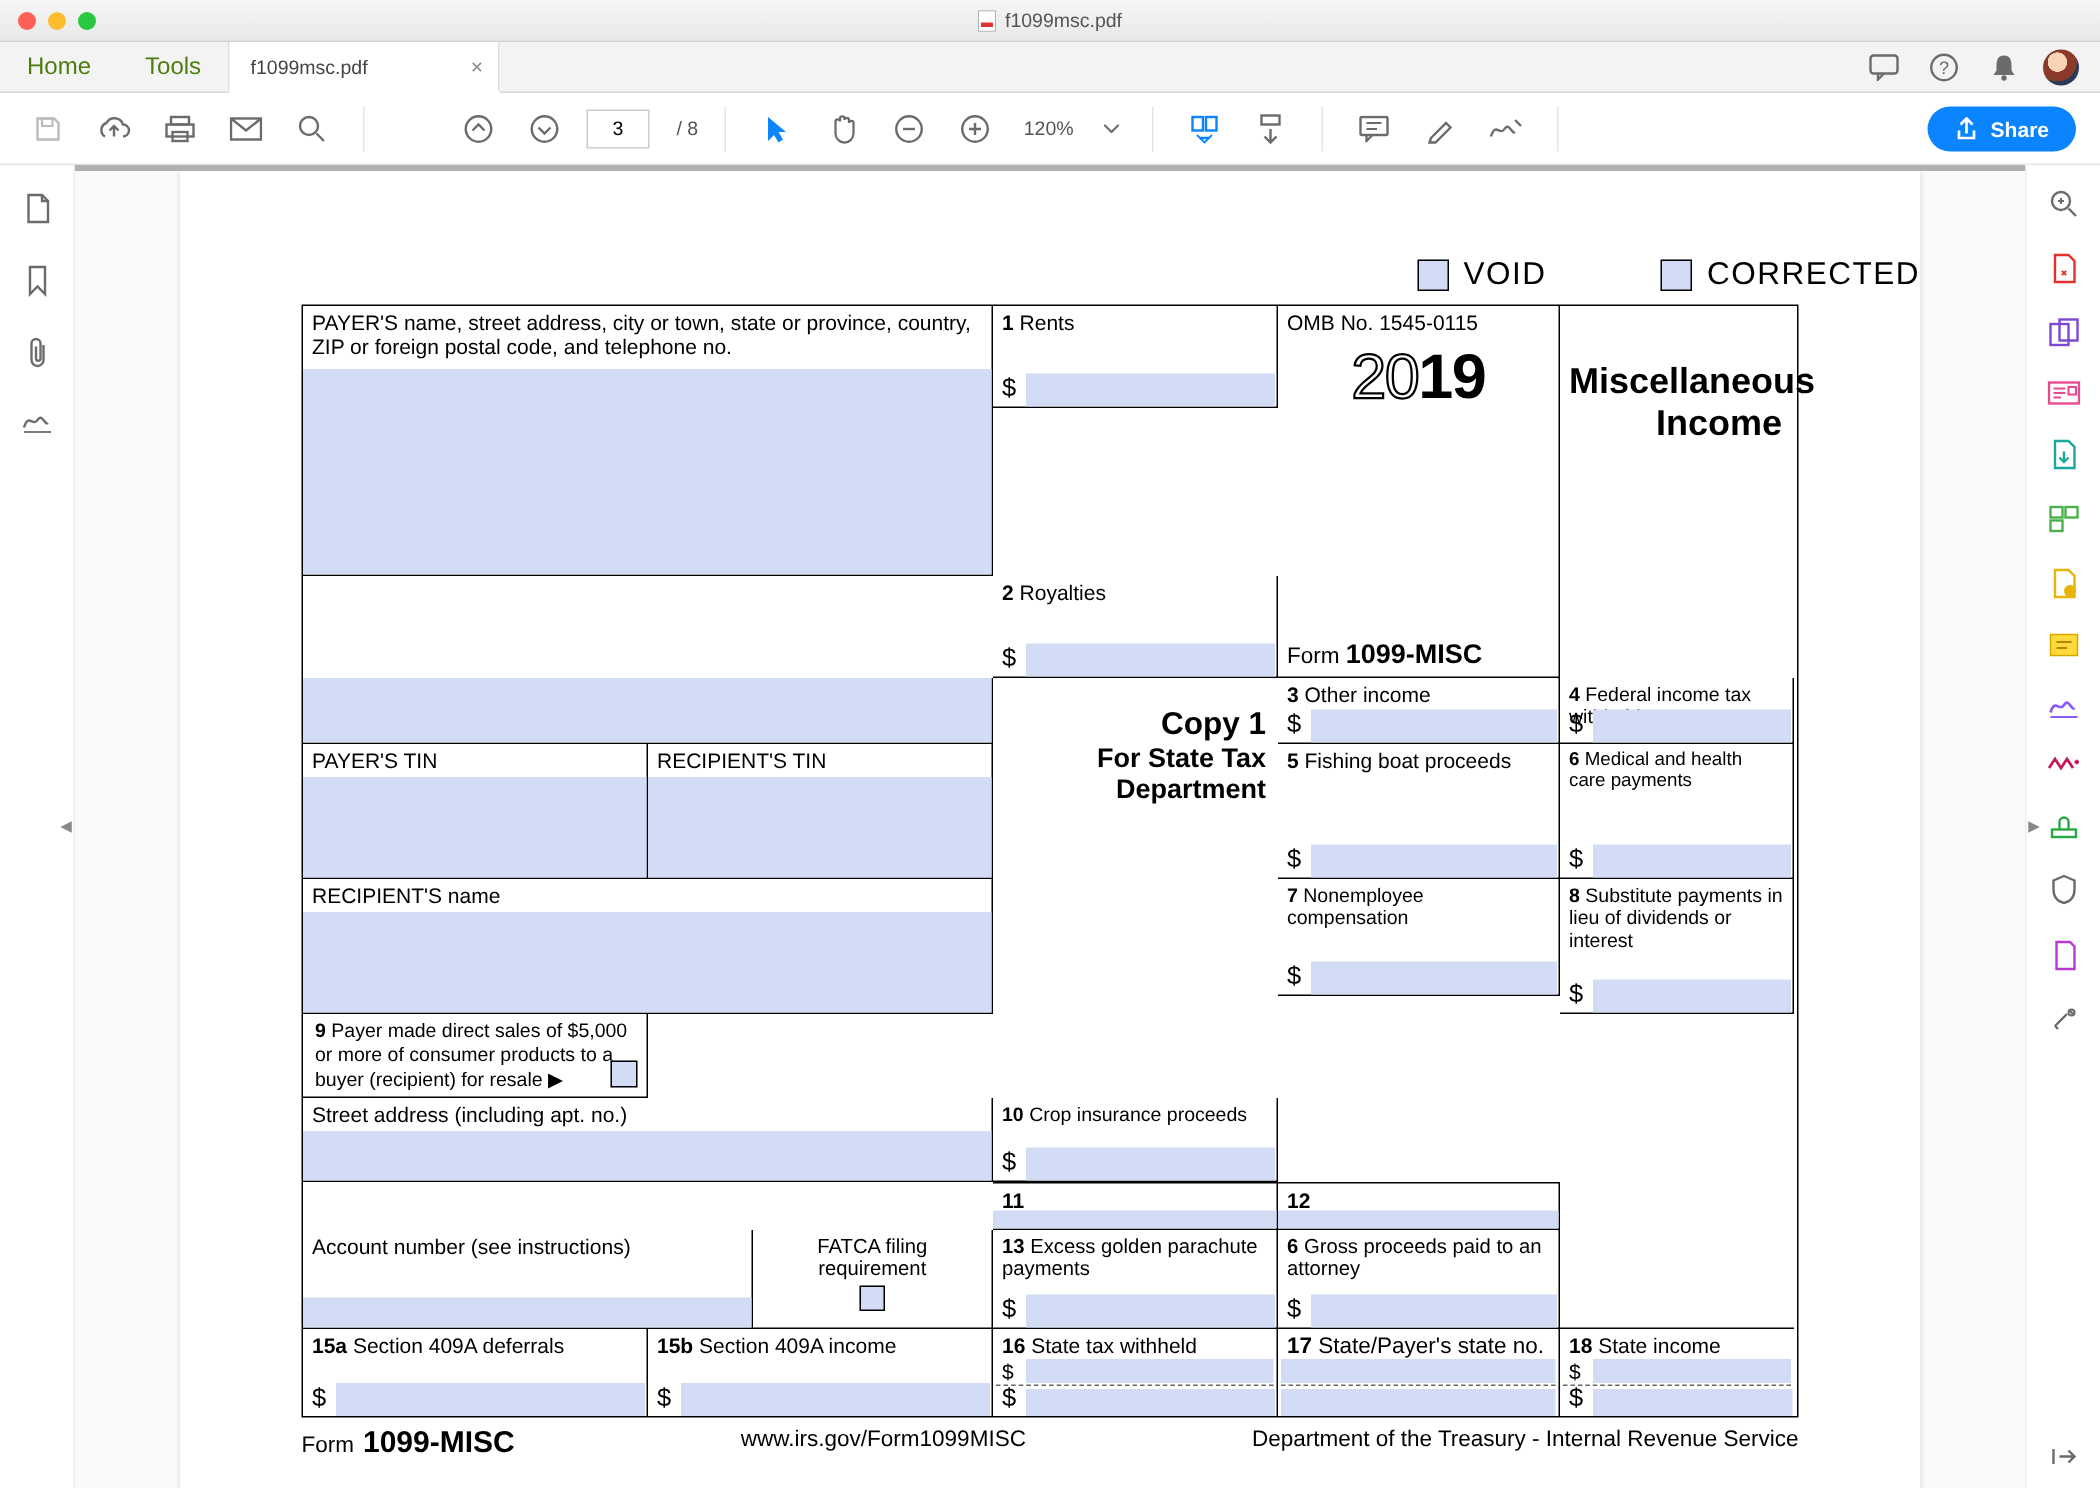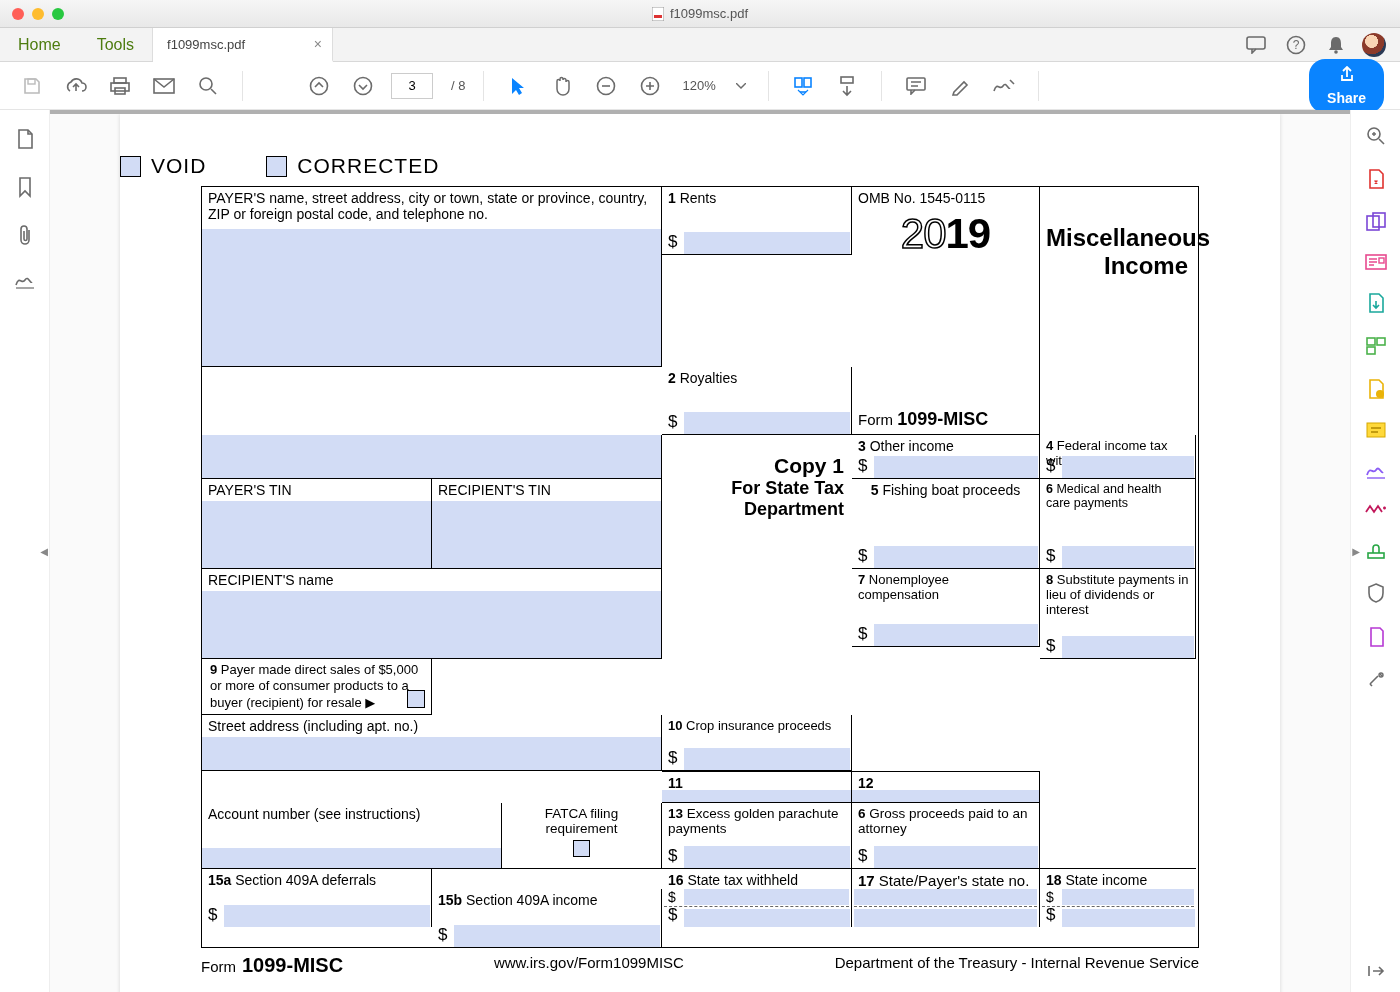--- a/index.html
+++ b/index.html
@@ -53,21 +53,21 @@
   display: flex;
   align-items: center;
   padding: 0 16px;
   gap: 12px;
 }
 .toolbar .ib { width:32px; height:32px; display:flex; align-items:center; justify-content:center; color:#6b6b6b; cursor:pointer; border-radius:3px;}
 .toolbar .vsep { width:1px; height:30px; background:#e4e4e4; margin: 0 6px;}
 .page-box { border:1px solid #ccc; width:42px; height:26px; text-align:center; font-size:13px; background:#fff;}
 .page-total { font-size: 13px; color:#555; margin-left:6px;}
 .zoom-level { font-size:13px; color:#555; padding: 0 4px;}
-.share-btn { margin-left:auto; background:#0a84ff; color:#fff; border:none; border-radius:16px; padding: 7px 18px; font-size:14px; font-weight:600; display:flex; align-items:center; gap:8px; cursor:pointer;flex-direction:column;}
+.share-btn { margin-left:auto; background:#0a84ff; color:#fff; border:none; border-radius:16px; padding: 7px 18px; font-size:14px; font-weight:600; display:flex; align-items:center; gap:8px; cursor:pointer;}
 
 
 .main {
   display: flex;
   height: calc(992px - 28px - 34px - 48px);
 }
 .left-rail {
   width: 50px;
   background: #fff;
   border-right: 1px solid #eee;
@@ -109,21 +109,21 @@
   min-height: 820px;
   background: #fff;
   margin: 0 auto;
   box-shadow: 0 0 4px rgba(0,0,0,.15);
   padding: 40px 0 30px;
   font-family: Helvetica, Arial, sans-serif;
   color:#000;
 }
 
 
-.void-row { display:flex; justify-content:flex-start; gap:60px; margin-bottom: 8px; font-size: 21px; letter-spacing:1px;}
+.void-row { display:flex; justify-content:flex-end; gap:76px; margin-bottom: 8px; font-size: 21px; letter-spacing:1px;margin-top:17px;}
 .void-row label{display:flex;align-items:center;gap:10px;}
 .chk { width:21px;height:21px;border:1.5px solid #000; background:#d2dcf5; display:inline-block; flex-shrink:0;}
 .form-grid {
   width: 998px;
   margin: 0 auto;
   border: 1.5px solid #000;
   display: grid;
   grid-template-columns: 230px 70px 160px 190px 188px 156px;
   font-size: 14px;
 }
@@ -398,21 +398,21 @@
         </div>
 
         <div class="cell" style="grid-column:1/2;height:90px;border-bottom-width:1.5px;">
           <div>PAYER'S TIN</div>
           <div class="fill" style="left:0;right:0;top:22px;bottom:0;"></div>
         </div>
         <div class="cell" style="grid-column:2/4;height:90px;border-bottom-width:1.5px;">
           <div>RECIPIENT'S TIN</div>
           <div class="fill" style="left:0;right:0;top:22px;bottom:0;"></div>
         </div>
-        <div class="cell" style="height:90px;border-bottom-width:1.5px;text-align:center;">
+        <div class="cell" style="height:90px;border-bottom-width:1.5px;">
           <span class="bold">5</span> <span>Fishing boat proceeds</span>
           <span class="dollar">$</span><div class="fill-bot-in"></div>
         </div>
         <div class="cell" style="height:90px;border-bottom-width:1.5px;font-size:12.5px;">
           <span class="bold">6</span> <span>Medical and health care payments</span>
           <span class="dollar">$</span><div class="fill-bot-in"></div>
         </div>
 
         <div class="cell" style="grid-column:1/4;height:90px;">
           <div>RECIPIENT'S name</div>
@@ -464,21 +464,21 @@
         <div class="cell" style="height:66px;font-size:13.5px;border-bottom-width:1.5px;">
           <span class="bold">6</span> <span>Gross proceeds paid to an attorney</span>
           <span class="dollar">$</span><div class="fill-bot-in"></div>
         </div>
         <div class="cell" style="height:66px;border-right:none;border-bottom-width:1.5px;"></div>
 
         <div class="cell" style="grid-column:1/2;height:58px;border-bottom:none;">
           <span class="bold">15a</span> <span>Section 409A deferrals</span>
           <span class="dollar">$</span><div class="fill-bot-in"></div>
         </div>
-        <div class="cell" style="grid-column:2/4;height:58px;border-bottom:none;margin-top:20px;">
+        <div class="cell" style="grid-column:2/4;height:58px;border-bottom:none;">
           <span class="bold">15b</span> <span>Section 409A income</span>
           <span class="dollar">$</span><div class="fill-bot-in"></div>
         </div>
         <div class="cell" style="height:58px;border-bottom:none;">
           <span class="bold">16</span> <span>State tax withheld</span>
           <div style="position:absolute;left:2px;right:2px;top:20px;height:18px;border-bottom:1px dashed #666;">
             <span style="position:absolute;left:4px;">$</span>
               <div class="fill" style="left:20px;right:0;top:0;bottom:1px;"></div>
           </div>
           <span class="dollar">$</span><div class="fill-bot-in" style="height:18px;"></div>

